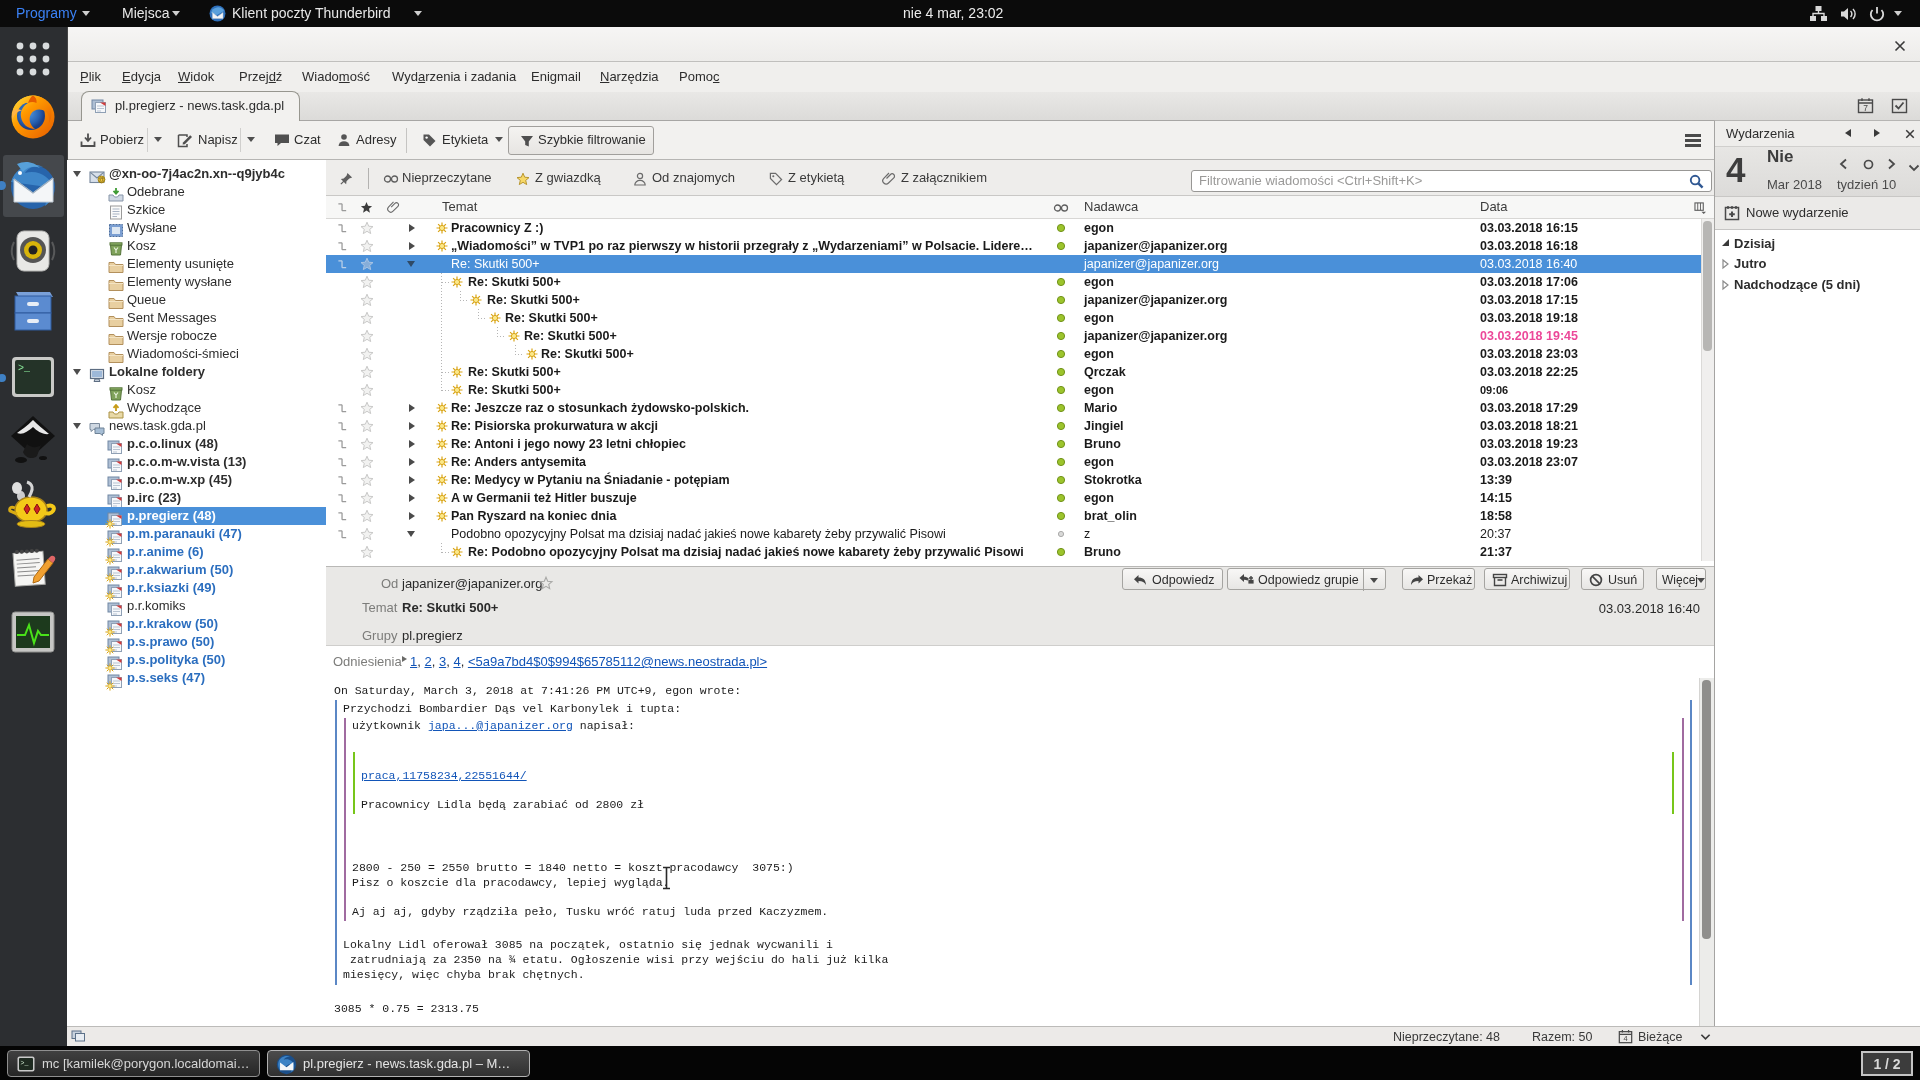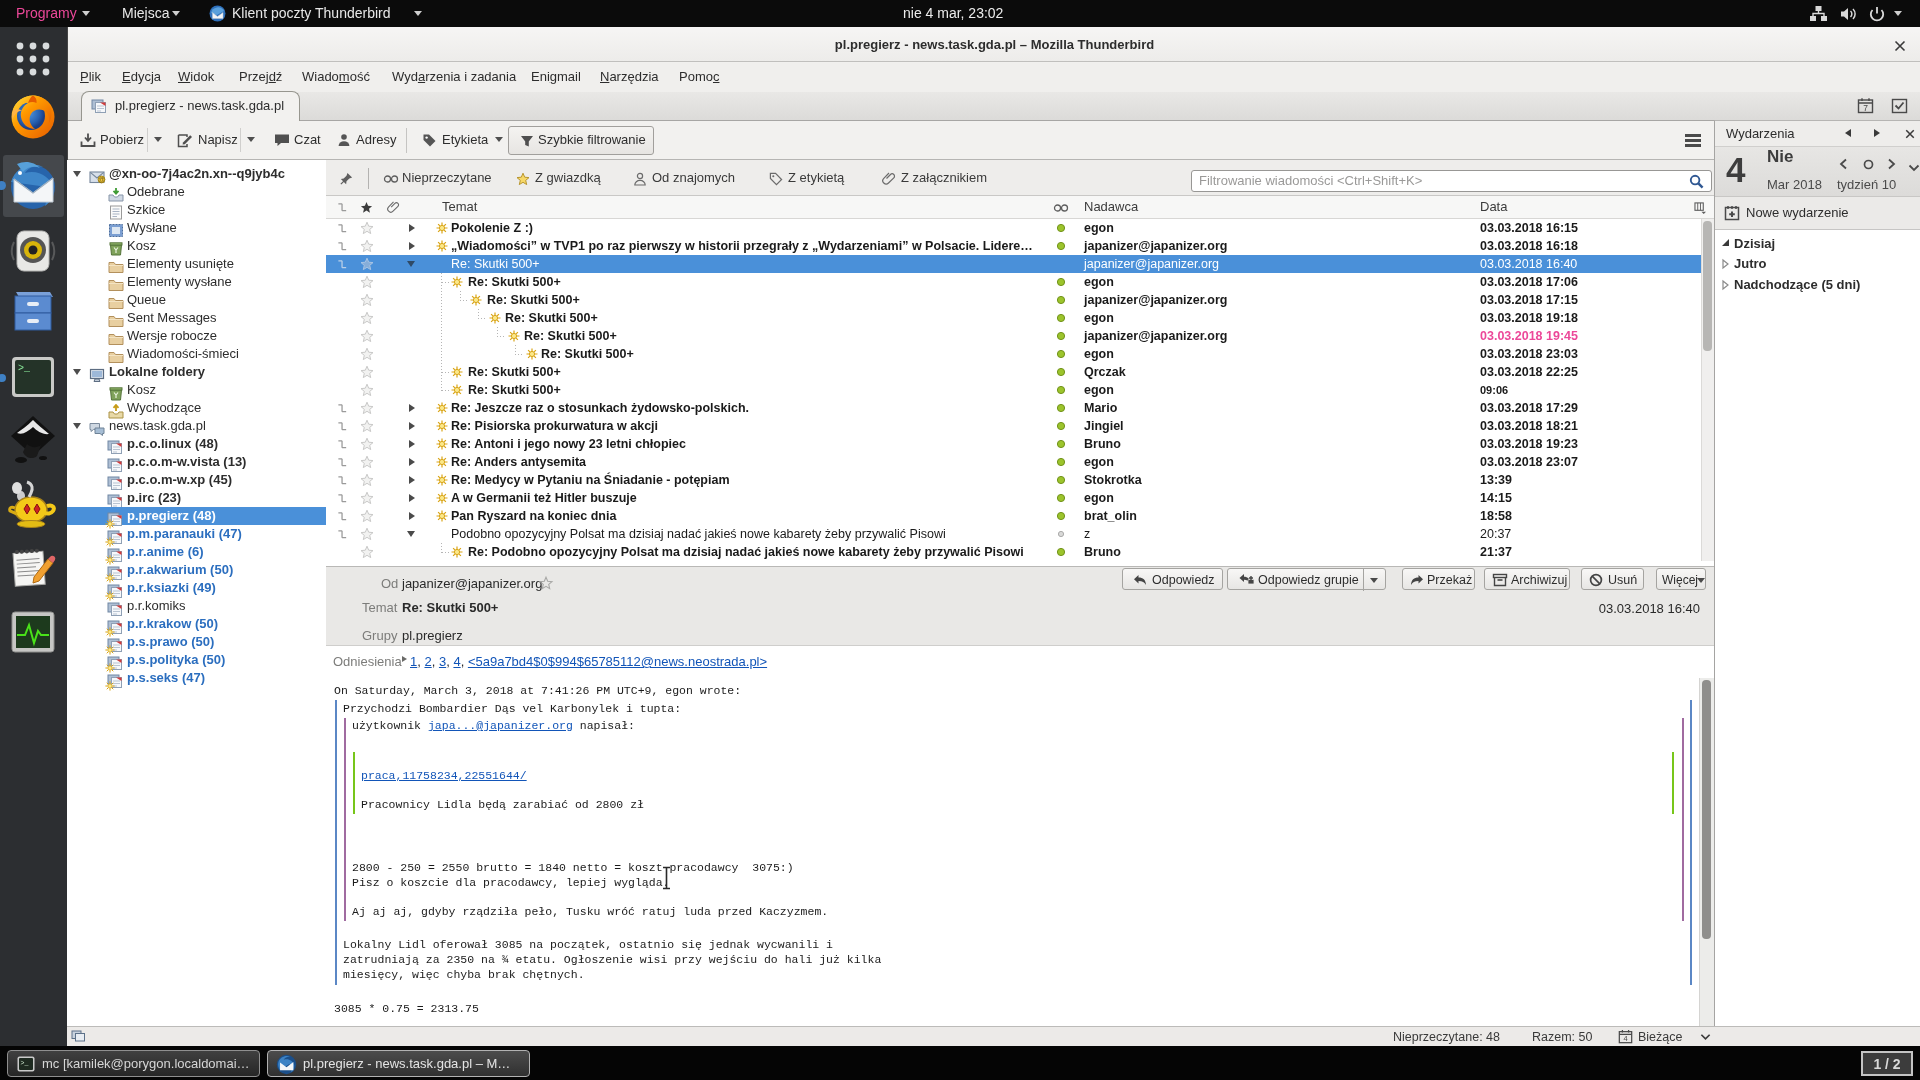--- a/index.html
+++ b/index.html
@@ -178,21 +178,21 @@
  <path d="M8 10.5 L13 10.5 L10.5 13 Z" fill="#5e5e5e"></path>
 </symbol>
 <symbol id="winst" viewBox="0 0 15 12">
  <rect x="1" y="1" width="9" height="7.5" fill="#c8d2de" stroke="#5c7189"></rect>
  <rect x="4.5" y="3.5" width="9" height="7.5" fill="#e8edf3" stroke="#5c7189"></rect>
 </symbol>
 </defs>
 </svg>
 
 <div class="a" id="panel" style="left:0;top:0;width:1920px;height:27px;background:#0b0b0b">
- <div class="t" style="left:16px;top:4px;color:#ec4899;font-size:14px">Programy</div>
+ <div class="t" style="left:16px;top:4px;color:#3b82f6;font-size:14px">Programy</div>
  <div class="a" style="left:82px;top:11px;width:0;height:0;border-top:5px solid #cfcfcf;border-left:4px solid transparent;border-right:4px solid transparent"></div>
  <div class="t" style="left:122px;top:4px;color:#e8e8e8;font-size:14px">Miejsca</div>
  <div class="a" style="left:172px;top:11px;width:0;height:0;border-top:5px solid #cfcfcf;border-left:4px solid transparent;border-right:4px solid transparent"></div>
  <svg class="ic" width="17" height="17" viewBox="0 0 17 17" style="left:209px;top:5px">
    <circle cx="8.5" cy="8.5" r="8" fill="#2e6fba"></circle>
       <path d="M2 8 a7 7 0 0 1 13 -2 L8 10 Z" fill="#5aa0dc"></path>
    <path d="M3.5 7.5 L8.5 11.5 L14 7.5 V13.5 H3.5 Z" fill="#f2f4f7" stroke="#b9c4d0" stroke-width="0.5"></path>
  </svg>
  <div class="t" style="left:232px;top:4px;color:#e8e8e8;font-size:14px">Klient poczty Thunderbird</div>
  <div class="a" style="left:414px;top:11px;width:0;height:0;border-top:5px solid #cfcfcf;border-left:4px solid transparent;border-right:4px solid transparent"></div>
@@ -317,21 +317,20 @@
  <svg class="ic" width="44" height="42" viewBox="0 0 44 42" style="left:11px;top:584px">
   <rect x="1" y="1" width="42" height="40" rx="3" fill="#c6c6c4" stroke="#8f8f8d"></rect>
   <rect x="5" y="5" width="34" height="32" fill="#1d3a1d"></rect>
   <path d="M6 24 H14 L18 14 L23 32 L27 20 L30 24 H38" stroke="#49e219" stroke-width="2" fill="none"></path>
  </svg>
 </div>
 
 <div class="a" id="win" style="left:67px;top:27px;width:1853px;height:1019px;background:#f1f0ee;border-left:1px solid #454545">
 
  <div class="a" style="left:0;top:0;width:1853px;height:35px;background:linear-gradient(#f6f5f4,#edecea);border-bottom:1px solid #c0bfbd"></div>
- <div class="t b" style="left:0;top:9px;width:1853px;text-align:center">pl.pregierz - news.task.gda.pl – Mozilla Thunderbird</div>
  <svg class="ic" width="12" height="12" viewBox="0 0 12 12" style="left:1826px;top:13px">
       <path d="M1.5 1.5 L10.5 10.5 M10.5 1.5 L1.5 10.5" stroke="#3a3a3a" stroke-width="1.6"></path>
     </svg>
 
  <div class="a" style="left:0;top:36px;width:1853px;height:29px;background:#f0efed"></div>
  <div class="t" style="left:12px;top:41px"><u>P</u>lik</div>
  <div class="t" style="left:54px;top:41px"><u>E</u>dycja</div>
  <div class="t" style="left:110px;top:41px"><u>W</u>idok</div>
  <div class="t" style="left:171px;top:41px">Przej<u>d</u>ź</div>
  <div class="t" style="left:234px;top:41px">Wiado<u>m</u>ość</div>
@@ -610,21 +609,21 @@
  <svg class="ic" width="11" height="11" viewBox="0 0 12 12" style="left:11px;top:63px">
         <path d="M1.5 2 H5.5 M5.5 2 V9.5 M5.5 9.5 H10" fill="none" stroke="#9a9a9a" stroke-width="1.4"></path>
       </svg>
  <svg class="ic" width="14" height="14" viewBox="0 0 14 14" style="left:34px;top:61px">
         <use href="#staro"></use>
       </svg>
  <div class="a tw-r" style="left:83px;top:63.5px"></div>
  <svg class="ic" width="12" height="12" viewBox="0 0 12 12" style="left:110px;top:62px">
         <use href="#spark"></use>
       </svg>
- <div class="t b" style="left:125px;top:59px;color:#1a1a1a;font-size:12.5px">Pokolenie Z :)</div>
+ <div class="t b" style="left:125px;top:59px;color:#1a1a1a;font-size:12.5px">Pracownicy Z :)</div>
  <svg class="ic" width="10" height="10" viewBox="0 0 10 10" style="left:730px;top:63px">
         <use href="#dotg"></use>
       </svg>
  <div class="t b" style="left:758px;top:59px;color:#1a1a1a;font-size:12.5px">egon</div>
  <div class="t b" style="left:1154px;top:59px;color:#1a1a1a;font-size:12.5px">03.03.2018 16:15</div>
  <svg class="ic" width="11" height="11" viewBox="0 0 12 12" style="left:11px;top:81px">
         <path d="M1.5 2 H5.5 M5.5 2 V9.5 M5.5 9.5 H10" fill="none" stroke="#9a9a9a" stroke-width="1.4"></path>
       </svg>
  <svg class="ic" width="14" height="14" viewBox="0 0 14 14" style="left:34px;top:79px">
         <use href="#staro"></use>
@@ -937,21 +936,21 @@
  <div class="a" style="left:1346px;top:74px;width:2px;height:62px;background:#77c61a"></div>
  <div class="m" style="left:8px;top:6px">On Saturday, March 3, 2018 at 7:41:26 PM UTC+9, egon wrote:</div>
  <div class="m" style="left:17px;top:24px">Przychodzi Bombardier Dąs vel Karbonylek i tupta:</div>
  <div class="m" style="left:26px;top:41px">użytkownik <span class="lnk">japa...@japanizer.org</span> napisał:</div>
  <div class="m lnk" style="left:35px;top:91px">praca,11758234,22551644/</div>
  <div class="m" style="left:35px;top:120px">Pracownicy Lidla będą zarabiać od 2800 zł</div>
  <div class="m" style="left:26px;top:183px">2800 - 250 = 2550 brutto = 1840 netto = koszt pracodawcy  3075:)</div>
  <div class="m" style="left:26px;top:198px">Pisz o koszcie dla pracodawcy, lepiej wygląda.</div>
  <div class="m" style="left:26px;top:227px">Aj aj aj, gdyby rządziła peło, Tusku wróć ratuj luda przed Kaczyzmem.</div>
  <div class="m" style="left:17px;top:260px">Lokalny Lidl oferował 3085 na początek, ostatnio się jednak wycwanili i</div>
- <div class="m" style="left:17px;top:275px">zatrudniają za 2350 na ¾ etatu. Ogłoszenie wisi przy wejściu do hali już kilka</div>
+ <div class="m" style="left:24px;top:275px">zatrudniają za 2350 na ¾ etatu. Ogłoszenie wisi przy wejściu do hali już kilka</div>
  <div class="m" style="left:17px;top:290px">miesięcy, więc chyba brak chętnych.</div>
  <div class="m" style="left:8px;top:324px">3085 * 0.75 = 2313.75</div>
  <svg class="ic" width="9" height="24" viewBox="0 0 9 24" style="left:336px;top:188px">
       <path d="M1 1.5 H8 M4.5 1.5 V22.5 M1 22.5 H8" stroke="#2a2a2a" stroke-width="1.6" fill="none"></path>
     </svg>
  <div class="a" style="left:1373px;top:0;width:15px;height:348px;background:#ececea;border-left:1px solid #d5d4d2"></div>
  <div class="a" style="left:1376px;top:2px;width:9px;height:259px;background:#8f8e8c;border-radius:4px"></div>
 </div>
 
 <div class="a" id="todaypane" style="left:1714px;top:120px;width:206px;height:906px;background:#fff;border-left:1px solid #a5a4a2;border-top:1px solid #b6b5b3">

